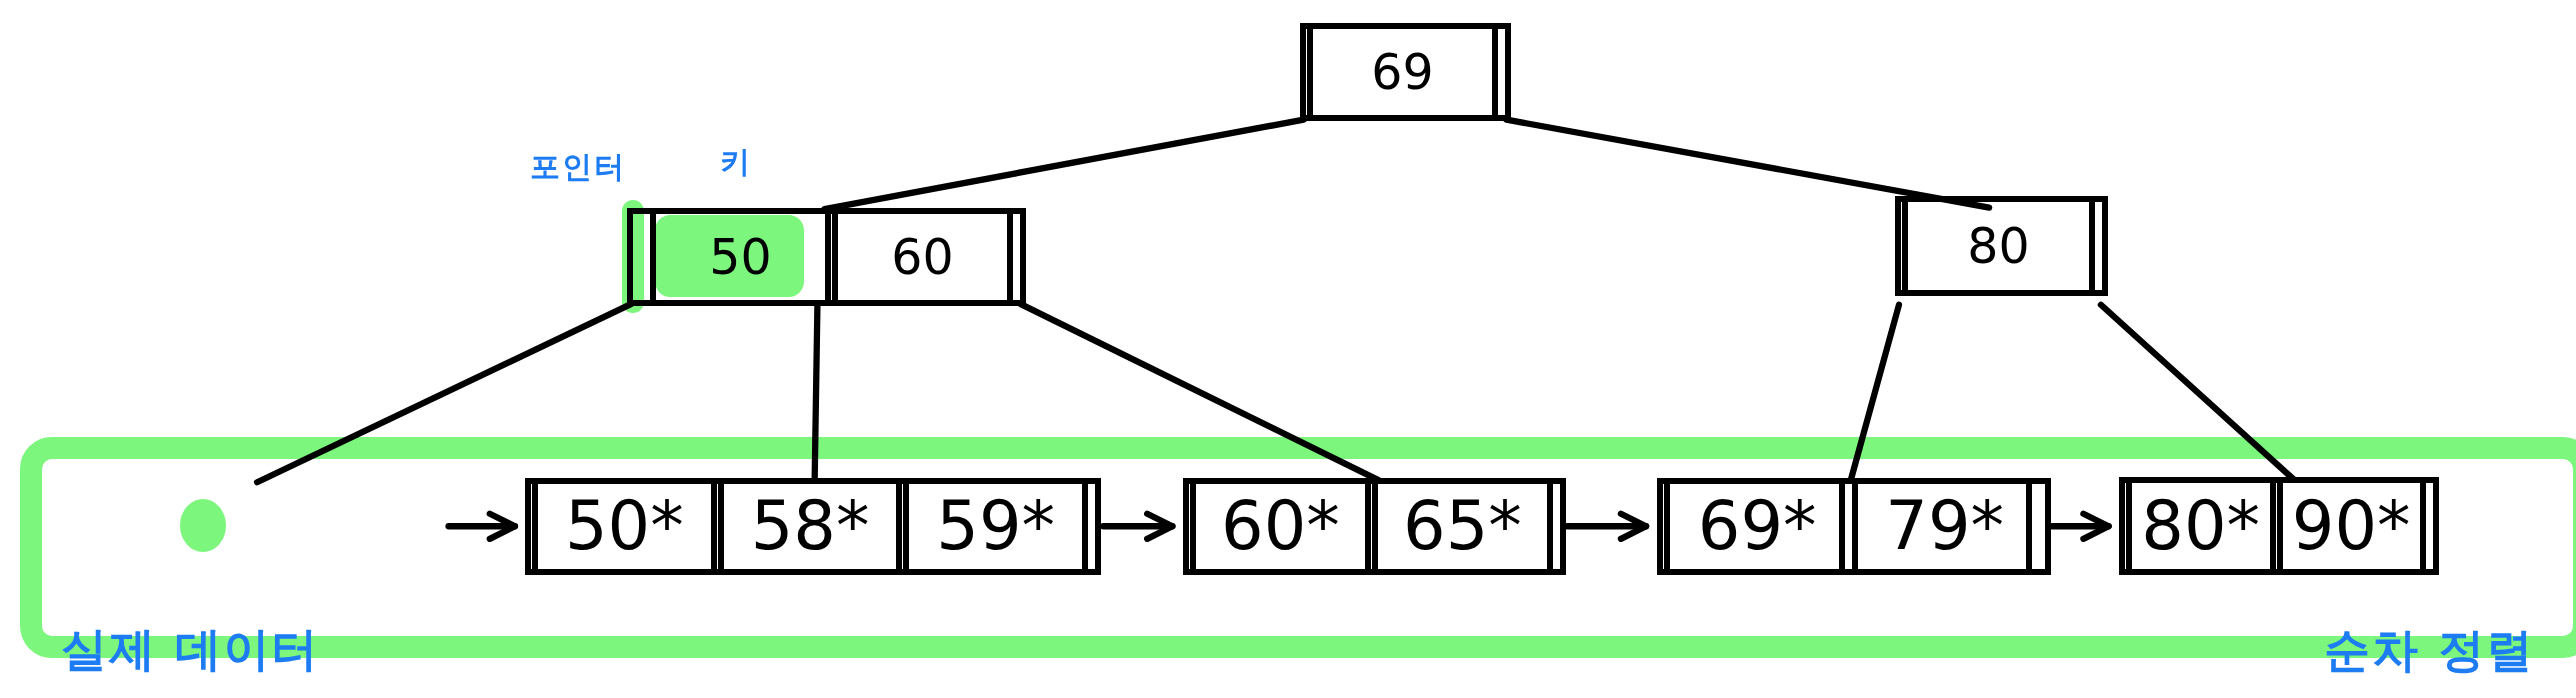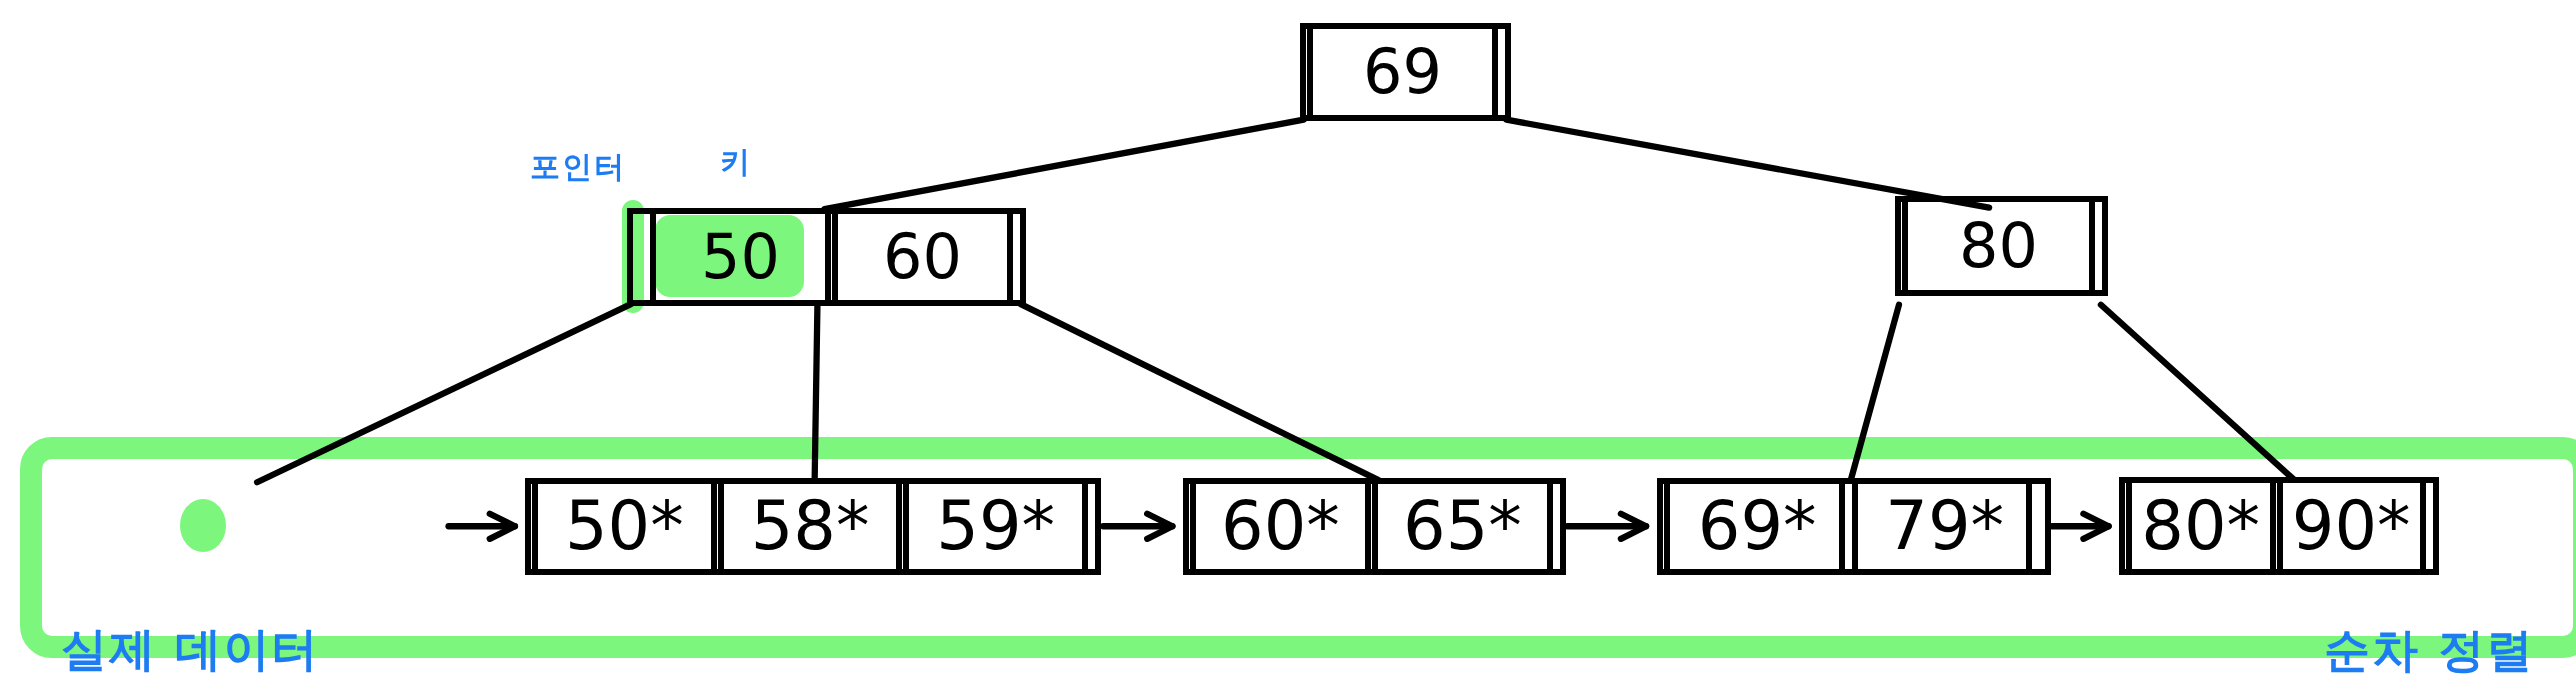--- a/index.html
+++ b/index.html
@@ -60,21 +60,21 @@
   .cell:last-child{border-right:none;}
   .ptr{flex:0 0 7px;}
   .key{
     flex:1 1 auto;
     font-size:67px;
     line-height:1;
     color:var(--ink);
     white-space:nowrap;
     overflow:hidden;
   }
-  .key-lg{font-size:62px;}
+  .key-lg{font-size:49px;}
   
   .blue-label{
     position:absolute;
     color:var(--blue);
     font-weight:bold;
     line-height:1;
     letter-spacing:2.1px;
     z-index:4;
     white-space:nowrap;
   }

